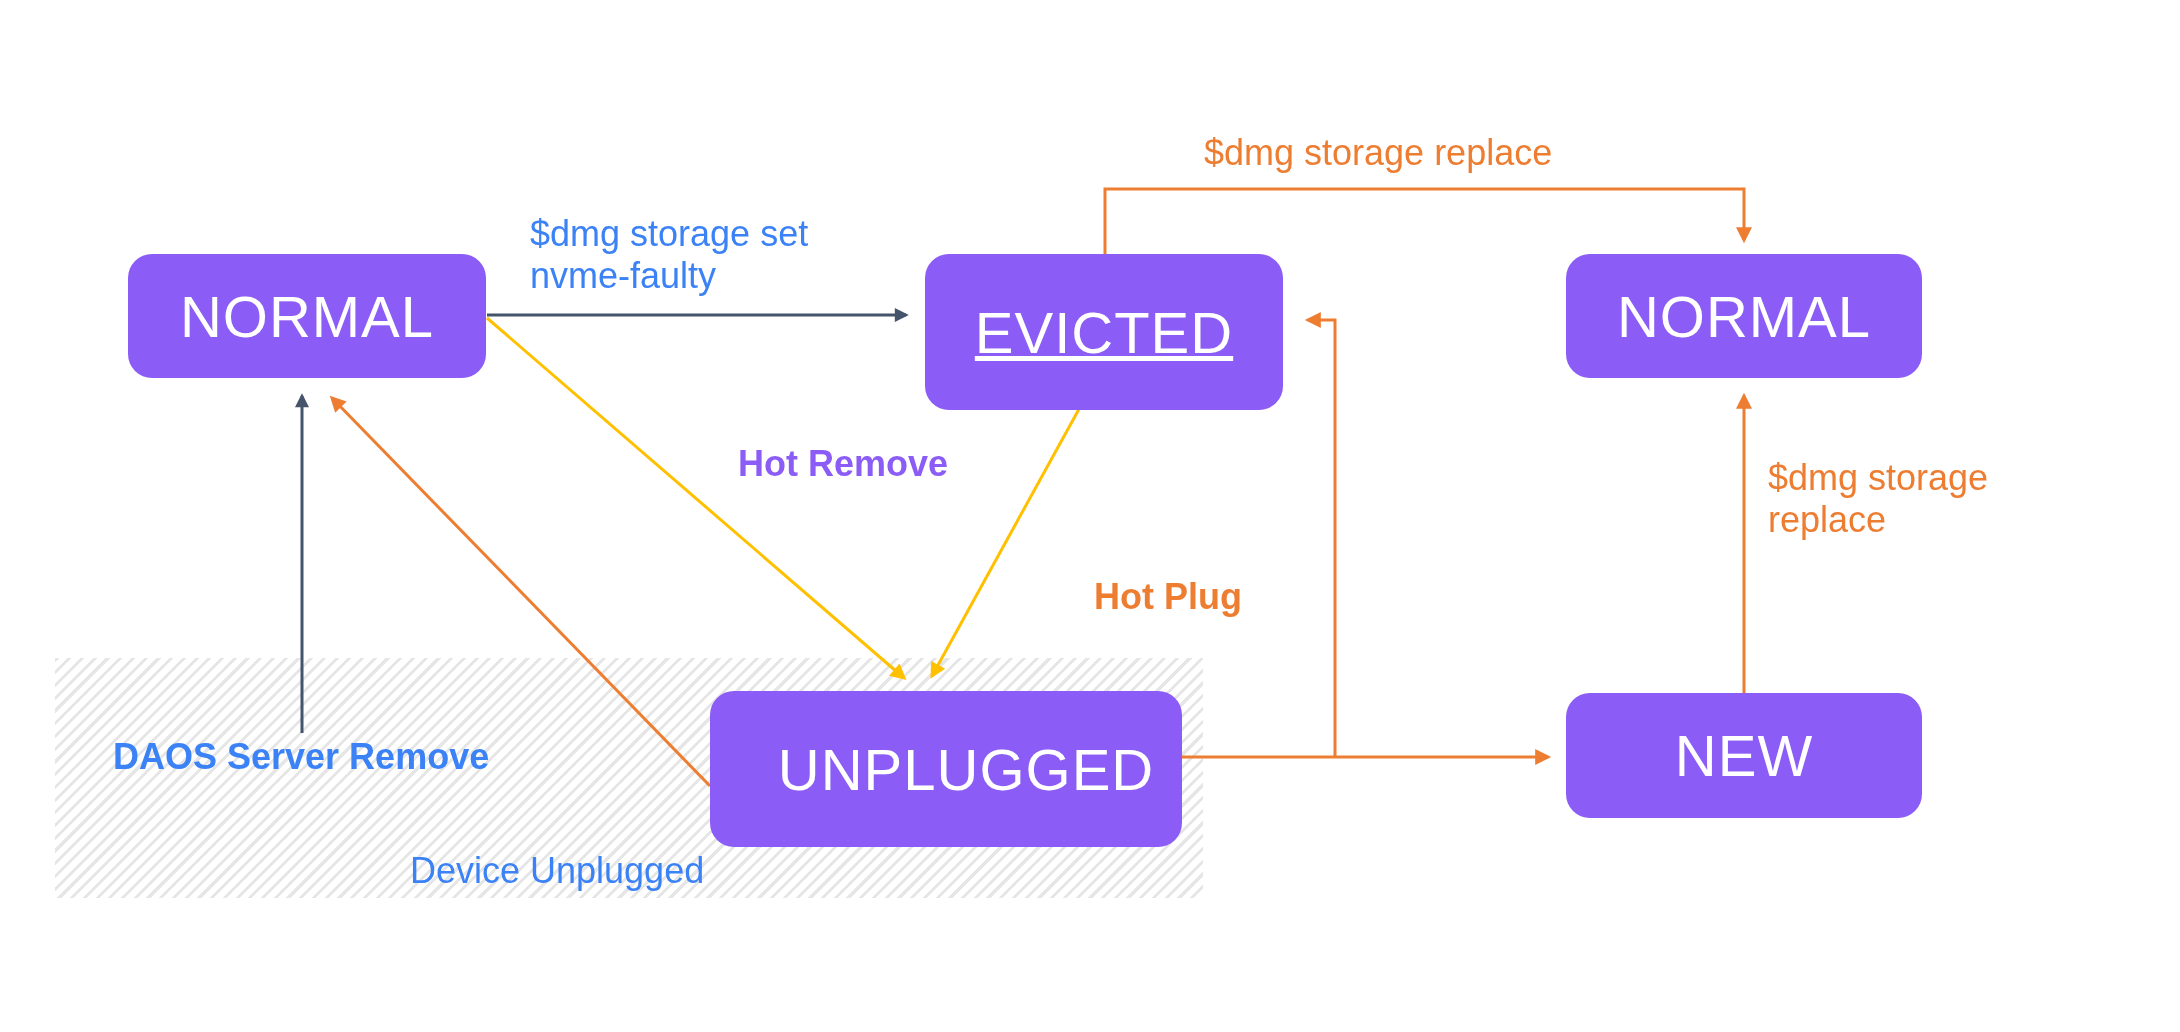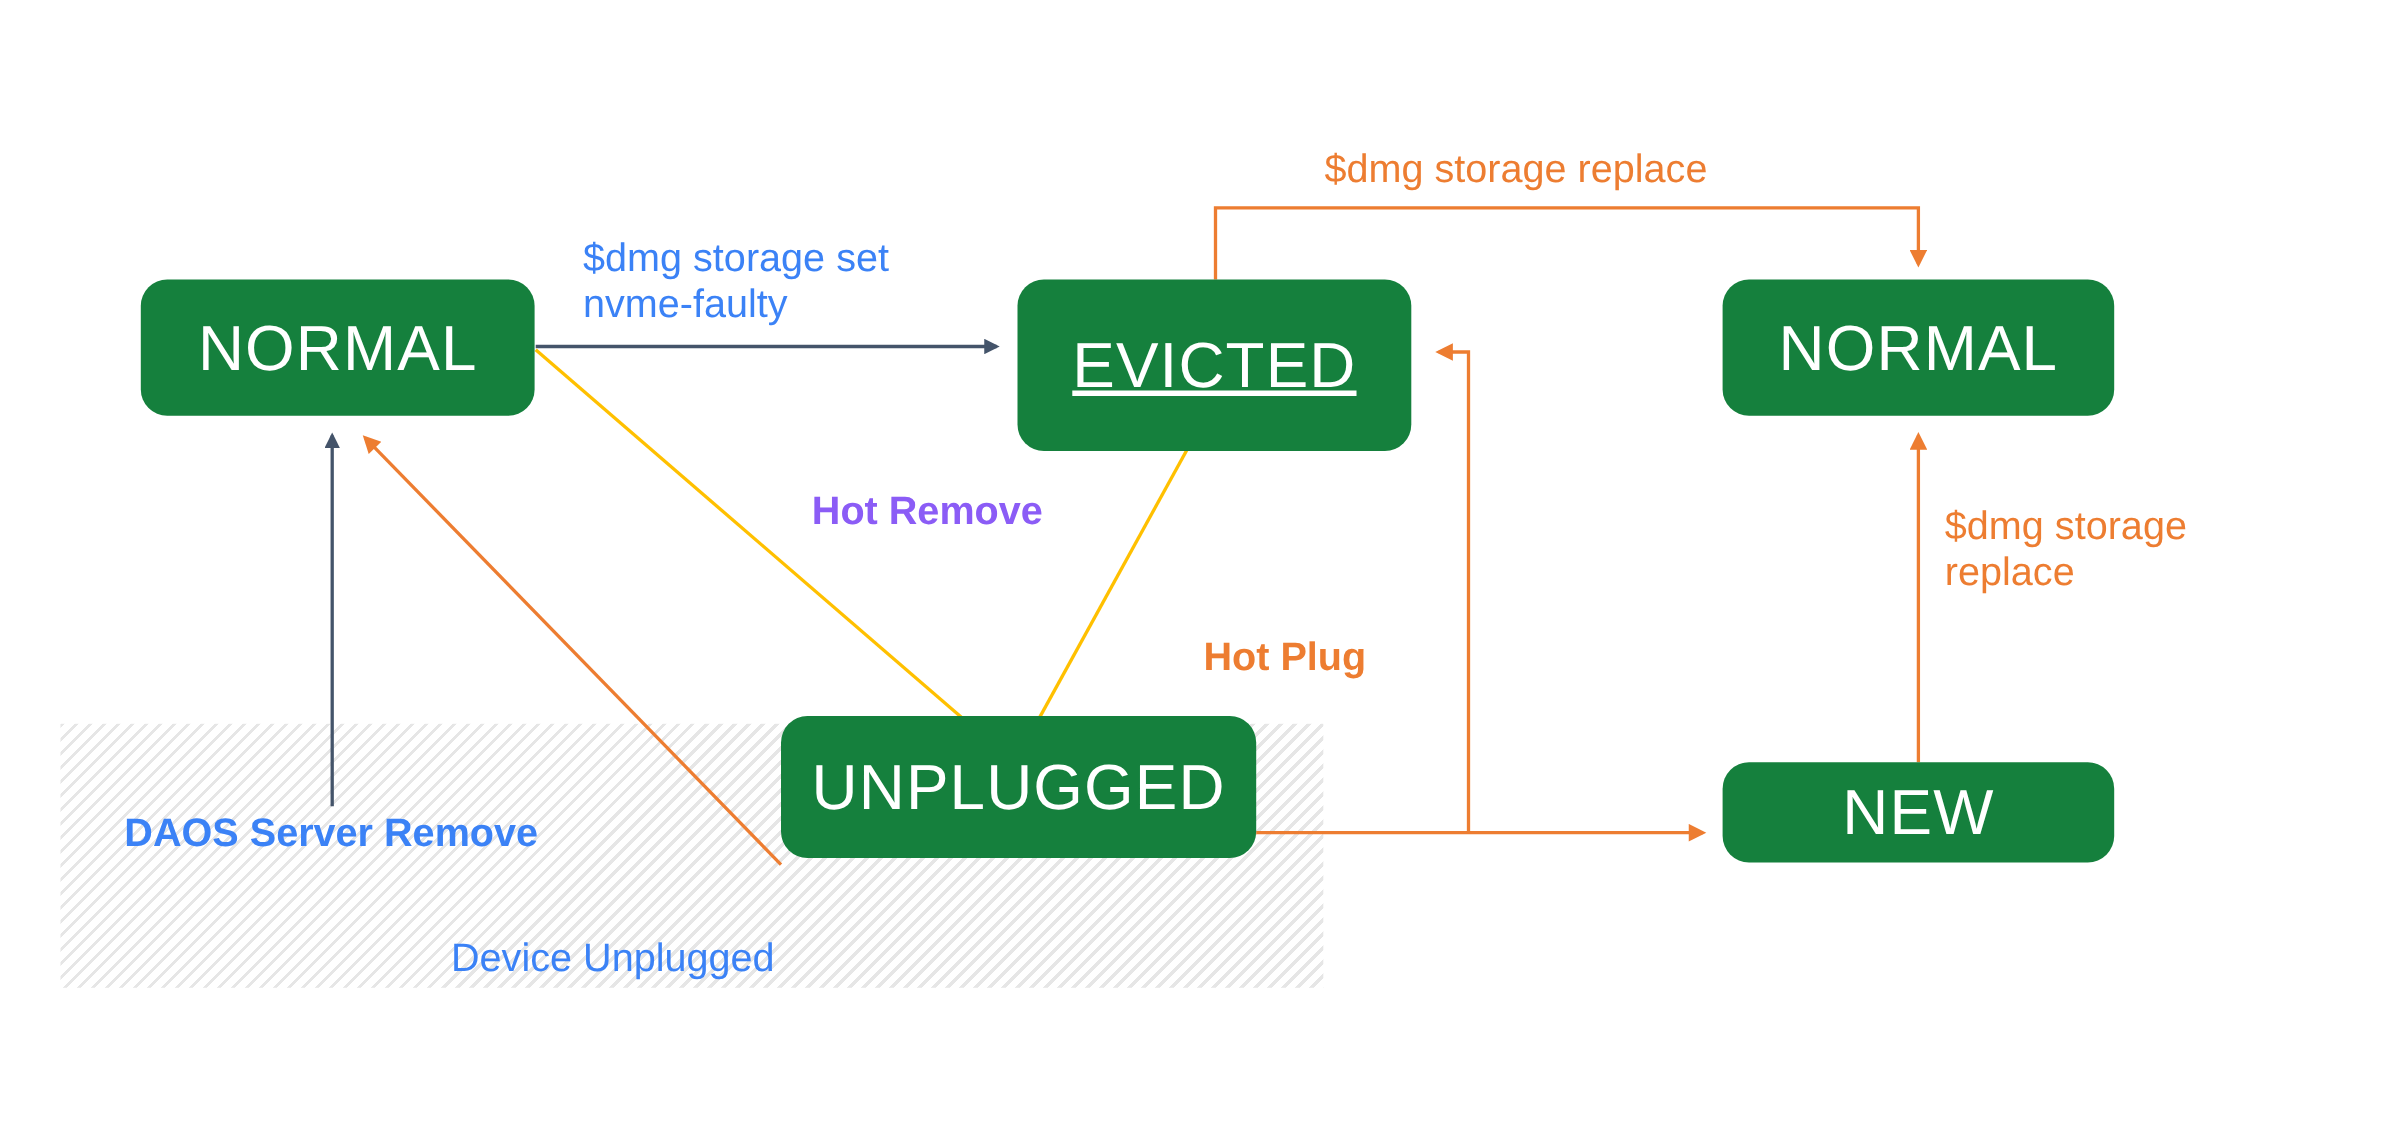--- a/index.html
+++ b/index.html
@@ -10,33 +10,33 @@
     font-family:"Liberation Sans", sans-serif;
     overflow:hidden;
   }
   .hatch{
     position:absolute;
     left:55px;top:658px;width:1148px;height:240px;
     background:repeating-linear-gradient(135deg,#e6e6e6 0px,#e6e6e6 3px,#ffffff 3px,#ffffff 9px);
   }
   .node{
     position:absolute;
-    background:#15803d;
+    background:#8b5cf6;
     border-radius:24px;
     display:flex;align-items:center;justify-content:center;
     color:#ffffff;
     font-size:58px;
     letter-spacing:1px;
     font-weight:400;
   }
   #node-normal-left {left:128px; top:254px; width:358px; height:124px;}
   #node-evicted     {left:925px; top:254px; width:358px; height:156px;text-decoration:underline;}
   #node-normal-right{left:1566px;top:254px; width:356px; height:124px;}
-  #node-unplugged   {left:710px; top:651px; width:432px; height:129px;}
-  #node-new         {left:1566px;top:693px; width:356px; height:91px;}
+  #node-unplugged   {left:710px; top:691px; width:432px; height:156px;padding-left:40px;}
+  #node-new         {left:1566px;top:693px; width:356px; height:125px;}
   .edge-label{
     position:absolute;
     font-size:36px;
     line-height:1.18;
     white-space:pre-line;
   }
   .navy  {color:#3b82f6;}
   .orange{color:#ED7D31;}
   .gold  {color:#8b5cf6;}
   .bold  {font-weight:bold;}

